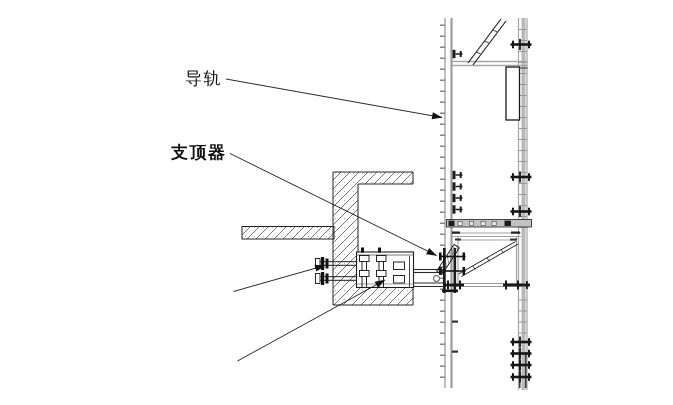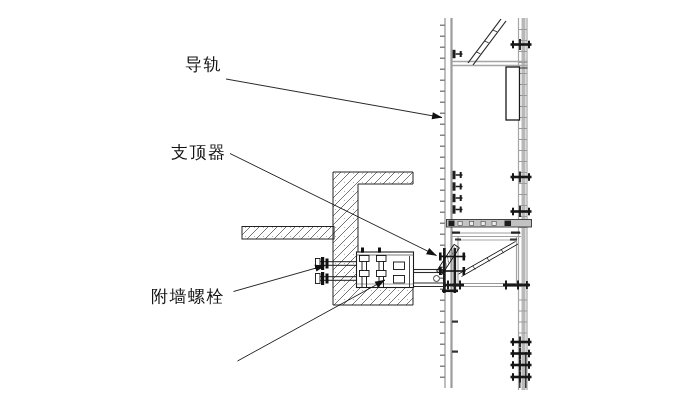--- a/index.html
+++ b/index.html
@@ -194,16 +194,15 @@
     </g>
 
     <g stroke="#111" stroke-width="0.9">
       <line x1="226" y1="79" x2="442" y2="117.5" marker-end="url(#arrowHead)"></line>
       <line x1="230" y1="153.5" x2="436.5" y2="255.5" marker-end="url(#arrowHead)"></line>
       <line x1="233.5" y1="291.5" x2="325" y2="265.5" marker-end="url(#arrowHead)"></line>
       <line x1="237.5" y1="361" x2="385" y2="280" marker-end="url(#arrowHead)"></line>
     </g>
   </svg>
 
-  <div class="cad-label" style="left:185px;top:56px;">导轨</div>
-  <div class="cad-label" style="left:171px;top:144px;">支顶器</div>
-  <div class="cad-label" style="left:151px;top:288px;">附墙螺栓</div>
+  <div class="cad-label" style="left:185px;top:70px;">导轨</div>
+  <div class="cad-label" style="left:171px;top:144px;font-weight:bold;">支顶器</div>
 </div>
 
 </body></html>

